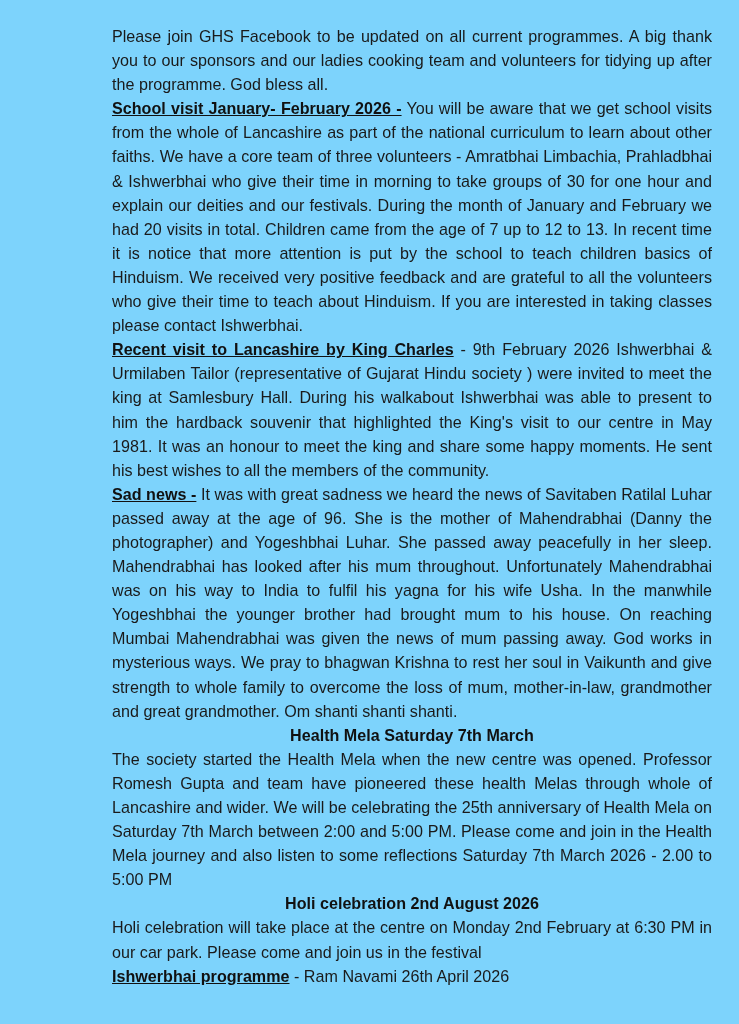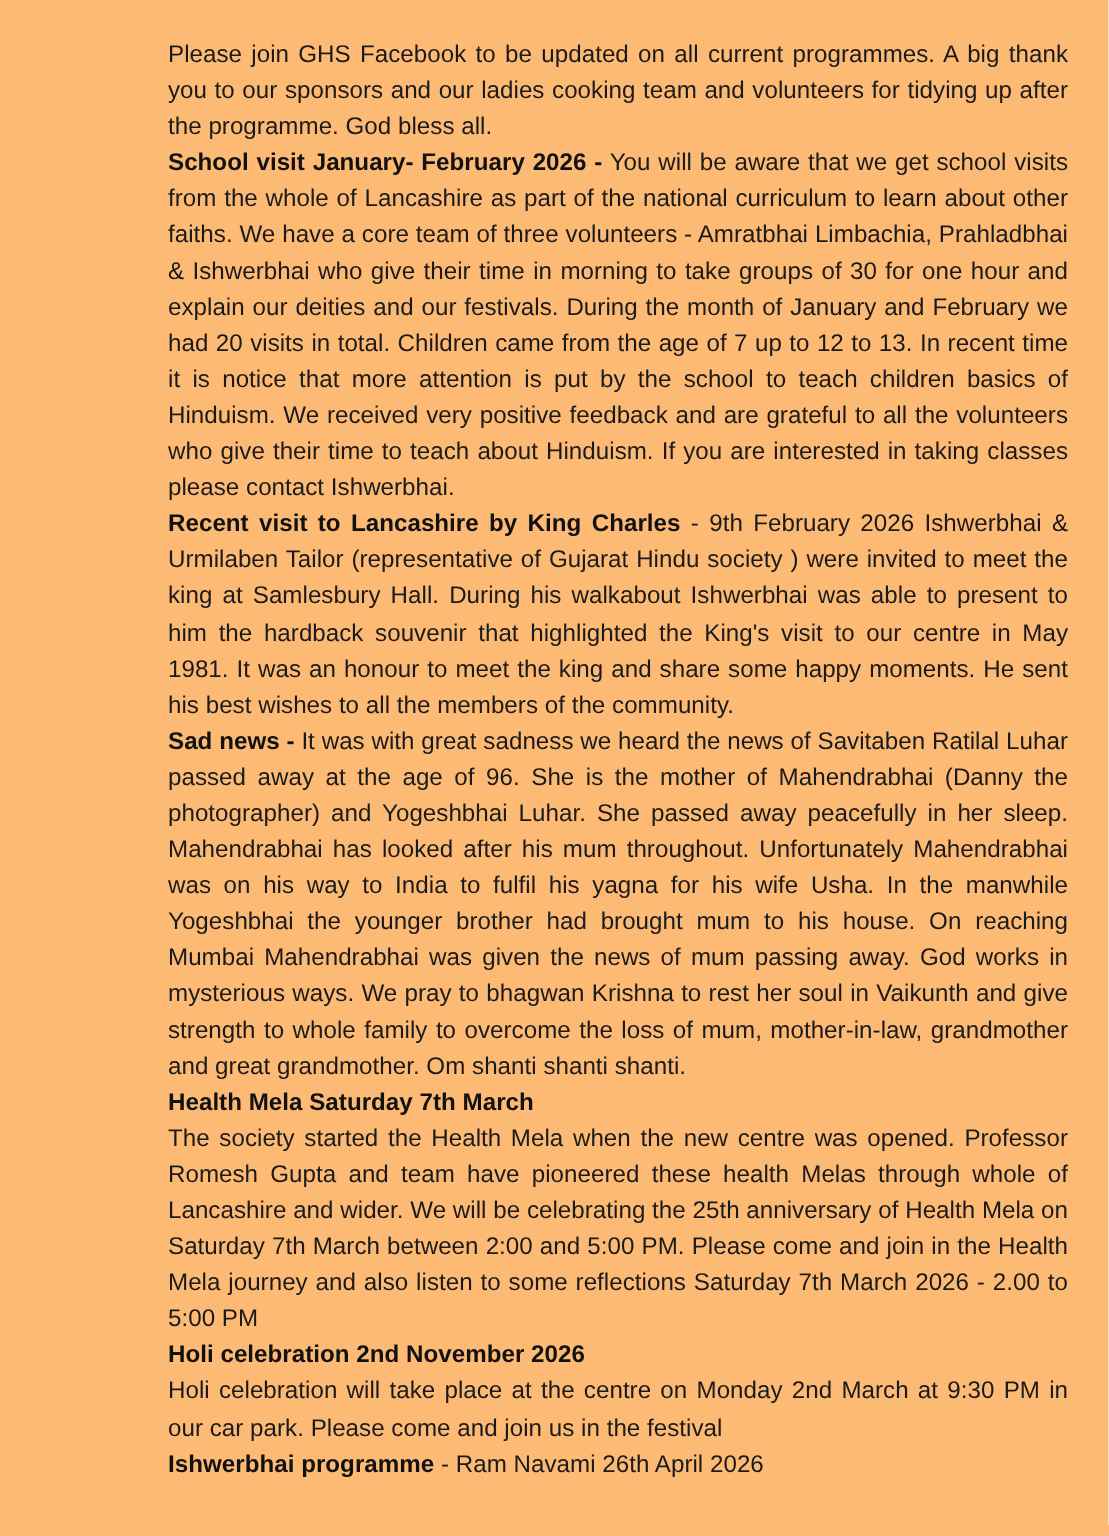--- a/index.html
+++ b/index.html
@@ -11,21 +11,21 @@
     width: 739px;
     height: 1024px;
     font-family: "Liberation Sans", sans-serif;
     color: #1a1a1a;
     overflow: hidden;
   }
   .page {
     position: relative;
     width: 739px;
     height: 1024px;
-    background: #fdba74;
+    background: #7dd3fc;
     box-sizing: border-box;
     padding: 24px 27px 0 112px;
   }
   .doc-body {
     width: 600px;
   }
   p.para {
     margin: 0;
     padding: 0;
     font-size: 16.1px;
@@ -34,32 +34,33 @@
     text-justify: inter-word;
     letter-spacing: 0.02px;
     word-spacing: 0px;
     color: #1a1a1a;
     -webkit-font-smoothing: antialiased;
   }
   
   .run-bold {
     font-weight: bold;
     color: #111111;
+    text-decoration: underline;
   }
   .run-normal {
     font-weight: normal;
   }
   
   .heading-line {
     margin: 0;
     padding: 0;
     font-size: 16.1px;
     line-height: 24.1px;
     font-weight: bold;
-    text-align: left;
+    text-align: center;
     color: #111111;
     letter-spacing: 0.02px;
   }
   .spacer-bottom {
     height: 1px;
   }
 </style>
 </head>
 <body>
 
@@ -71,21 +72,21 @@
     <p class="para"><span class="run-bold">School visit January- February 2026 -</span><span class="run-normal"> You will be aware that we get school visits from the whole of Lancashire as part of the national curriculum to learn about other faiths. We have a core team of three volunteers - Amratbhai Limbachia, Prahladbhai &amp; Ishwerbhai who give their time in morning to take groups of 30 for one hour and explain our deities and our festivals. During the month of January and February we had 20 visits in total. Children came from the age of 7 up to 12 to 13. In recent time it is notice that more attention is put by the school to teach children basics of Hinduism. We received very positive feedback and are grateful to all the volunteers who give their time to teach about Hinduism. If you are interested in taking classes please contact Ishwerbhai.</span></p>
 
     <p class="para"><span class="run-bold">Recent visit to Lancashire by King Charles</span><span class="run-normal">  -  9th February 2026 Ishwerbhai &amp; Urmilaben Tailor (representative of Gujarat Hindu society ) were invited to meet the king at Samlesbury Hall. During his walkabout Ishwerbhai was able to present to him the hardback souvenir that highlighted the King's visit to our centre in May 1981. It was an honour to meet the king and share some happy moments. He sent his best wishes to all the members of the community.</span></p>
 
     <p class="para"><span class="run-bold">Sad news -</span><span class="run-normal"> It was with great sadness we heard the news of Savitaben Ratilal Luhar passed away at the age of 96. She is the mother of Mahendrabhai (Danny the photographer) and Yogeshbhai Luhar. She passed away peacefully in her sleep. Mahendrabhai has looked after his mum throughout. Unfortunately Mahendrabhai  was on his way to India to fulfil his yagna for his wife Usha. In the manwhile Yogeshbhai the younger brother had brought mum to his house. On reaching Mumbai Mahendrabhai  was given the news of mum passing away. God works in mysterious ways. We pray to bhagwan Krishna to rest her soul in Vaikunth and give strength to whole family to overcome the loss of mum, mother-in-law, grandmother and  great grandmother. Om shanti shanti shanti.</span></p>
 
     <p class="heading-line">Health Mela Saturday 7th March</p>
 
     <p class="para"><span>The society started the Health Mela when the new centre was opened. Professor Romesh Gupta and team have pioneered these health Melas through whole of Lancashire and wider. We will be celebrating the 25th anniversary of Health Mela on Saturday 7th March between 2:00 and 5:00 PM. Please come and join in the Health Mela journey and also listen to some reflections Saturday 7th March 2026 - 2.00 to 5:00 PM</span></p>
 
-    <p class="heading-line">Holi celebration 2nd November 2026</p>
+    <p class="heading-line">Holi celebration 2nd August 2026</p>
 
-    <p class="para"><span>Holi celebration will take place at the centre on Monday 2nd March at 9:30 PM in our car park. Please come and join us in the festival</span></p>
+    <p class="para"><span>Holi celebration will take place at the centre on Monday 2nd February at 6:30 PM in our car park. Please come and join us in the festival</span></p>
 
     <p class="para"><span class="run-bold">Ishwerbhai programme</span><span class="run-normal"> - Ram Navami 26th April 2026</span></p>
 
     <div class="spacer-bottom"></div>
   </div>
 </div>
 
 </body></html>

